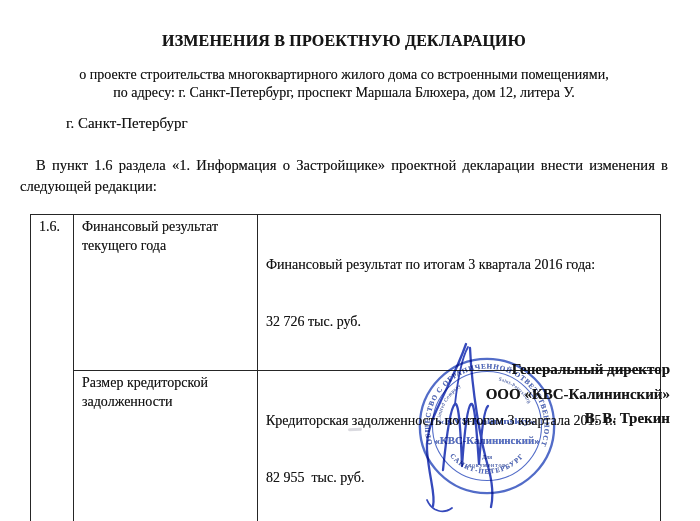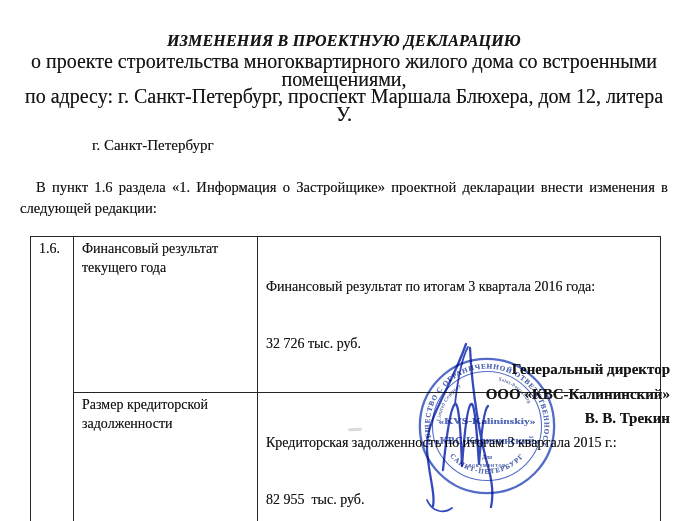--- a/index.html
+++ b/index.html
@@ -6,25 +6,25 @@
   html,body { width:700px; height:521px; background:#ffffff; overflow:hidden; }
   .doc {
     position:relative; width:700px; height:521px;
     font-family:"Liberation Serif","DejaVu Serif",serif;
     color:#161616;
     text-shadow:0 0 0.45px rgba(22,22,22,.55);
     padding:31px 32px 0 20px;
   }
   
   .hdr { text-align:center; }
-  .title { font-size:16px; font-weight:bold; line-height:20px; letter-spacing:.2px;font-style:italic; }
-  .subtitle { margin-top:2px; font-size:20px; line-height:17.6px; }
+  .title { font-size:16px; font-weight:bold; line-height:20px; letter-spacing:.2px; }
+  .subtitle { margin-top:15px; font-size:14px; line-height:17.6px; }
   
   .meta-row { margin-top:12px; display:flex; justify-content:space-between; font-size:15px; line-height:20px; }
-  .meta-row .city { margin-left:72px;text-align:center; }
+  .meta-row .city { margin-left:46px;text-align:center; }
   
   .intro { margin-top:22px; font-size:14.6px; line-height:21px; text-align:justify; text-indent:16px; }
   
   table.changes { border-collapse:collapse; margin:17px 0 0 10px; width:630px; table-layout:fixed; }
   table.changes td { border:1.4px solid #262626; vertical-align:top; font-size:14px; line-height:19px; padding:2px 6px 1px 8px; }
   td.c-num { width:43px; padding-left:8px; }
   td.c-label { width:184px;margin-top:24px; }
   td.c-value { width:403px; white-space:pre-wrap; }
   tr.r1 td { height:38px; } tr.r2 td { height:43px; }
   .amount { font-weight:normal; white-space:pre-wrap; }

